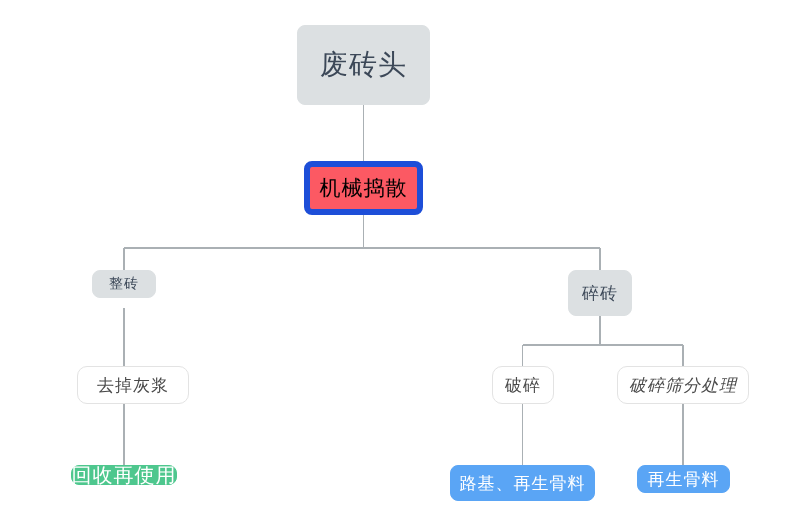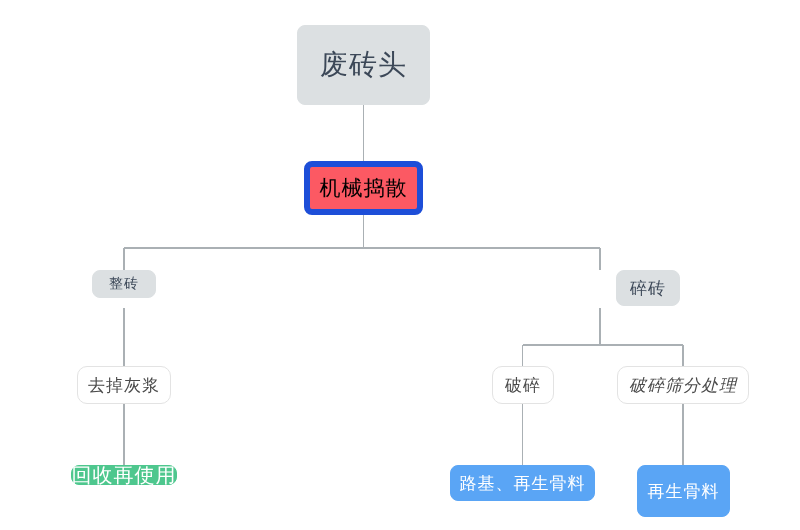--- a/index.html
+++ b/index.html
@@ -69,27 +69,27 @@
   .node.style-blue {
     background: #5aa5f5;
     color: #ffffff;
     border: 1px solid #5aa5f5;
   }
 
   
   #node-root        { left: 297px; top: 25px;  width: 133px; height: 80px; font-size: 28px; }
   #node-process     { left: 304px; top: 161px; width: 119px; height: 54px; font-size: 21px; }
   #node-whole       { left: 92px;  top: 270px; width: 64px;  height: 28px; font-size: 14px; }
-  #node-broken      { left: 568px; top: 270px; width: 64px;  height: 36px; font-size: 17px; margin-left: 48px; }
-  #node-demortar    { left: 77px;  top: 366px; width: 94px;  height: 38px; font-size: 17px; }
+  #node-broken      { left: 568px; top: 270px; width: 64px;  height: 46px; font-size: 17px; }
+  #node-demortar    { left: 77px;  top: 366px; width: 112px;  height: 38px; font-size: 17px; }
   #node-crush       { left: 492px; top: 366px; width: 62px;  height: 38px; font-size: 17px; }
   #node-screen      { left: 617px; top: 366px; width: 132px; height: 38px; font-size: 17px; font-style: italic; }
   #node-reuse       { left: 71px;  top: 465px; width: 106px; height: 20px; font-size: 20px; }
   #node-roadbase    { left: 450px; top: 465px; width: 145px; height: 36px; font-size: 17px; }
-  #node-aggregate   { left: 637px; top: 465px; width: 93px;  height: 52px; font-size: 17px; }
+  #node-aggregate   { left: 637px; top: 465px; width: 93px;  height: 28px; font-size: 17px; }
 </style>
 </head>
 <body>
 
 <div id="flow-canvas">
 
   <svg class="edges" viewBox="0 0 800 530" width="800" height="530" xmlns="http://www.w3.org/2000/svg">
     <g fill="none" stroke="#aab0b4" stroke-width="1.4" shape-rendering="crispEdges">
 
       <path d="M363.5,105 L363.5,161"></path>

